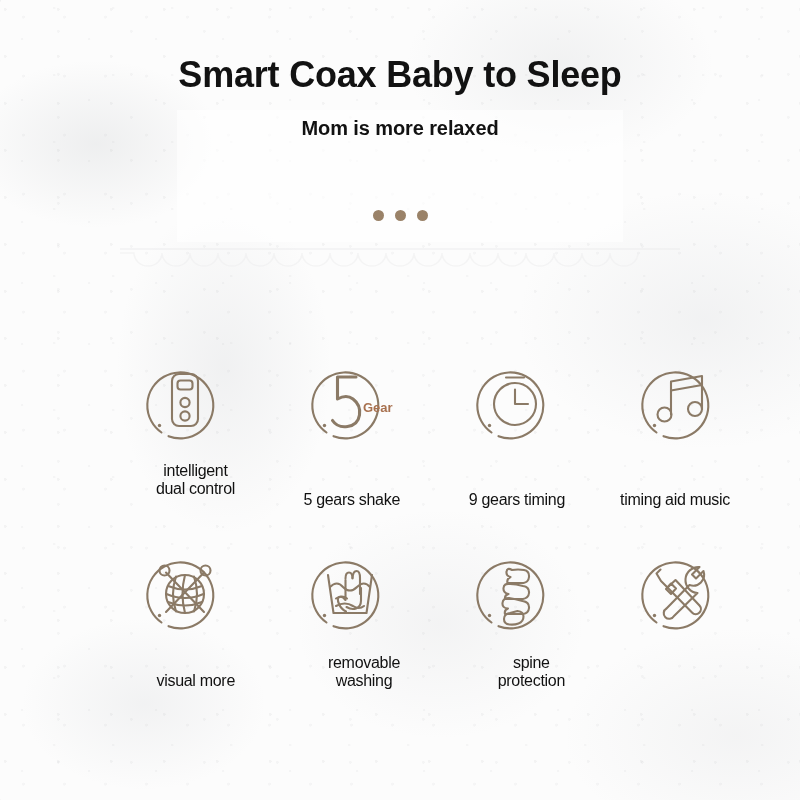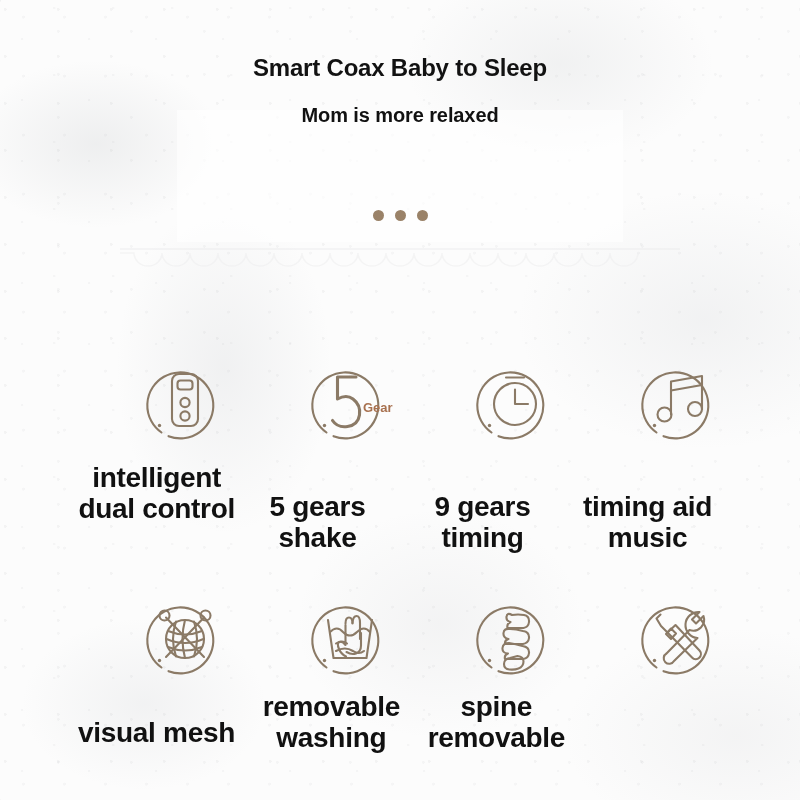--- a/index.html
+++ b/index.html
@@ -55,21 +55,21 @@
   .headings {
     position: absolute;
     top: 0; left: 0;
     width: 800px;
     text-align: center;
     z-index: 3;
   }
   #headline {
     margin: 0;
     padding-top: 54px;
-    font-size: 24px;
+    font-size: 36px;
     font-weight: bold;
     letter-spacing: -0.2px;
     color: #121212;
     line-height: 1.15;
     font-family: "Liberation Sans Narrow", "Liberation Sans", sans-serif;
   }
   #subheadline {
     margin: 0;
     padding-top: 21px;
     font-size: 20px;
@@ -144,35 +144,35 @@
   .feature .icon-wrap {
     width: 100px;
     height: 100px;
     display: block;
   }
   .feature .icon-wrap svg { display: block; }
 
   .feature .caption {
     margin-top: 7px;
     text-align: center;
-    font-size: 28px;
-    font-weight: bold;
+    font-size: 16px;
+    font-weight: normal;
     color: #111111;
     line-height: 1.12;
     letter-spacing: -0.3px;
     white-space: pre-line;
     font-family: "Liberation Sans Narrow", "Liberation Sans", sans-serif;
   }
 
   
   .feature-row.row-1 .caption { margin-top: 10px; }
   .feature-row.row-1 .feature.two-line .caption { margin-top: 10px; }
   .feature-row.row-1 .feature.one-line .caption { margin-top: 39px; }
 
-  .feature-row.row-2 .feature.two-line .caption { margin-top: 4px; }
+  .feature-row.row-2 .feature.two-line .caption { margin-top: 12px; }
   .feature-row.row-2 .feature.one-line .caption { margin-top: 30px; }
 
   .gear-text {
     font-size: 13px;
     font-weight: bold;
     fill: #a8714f;
     font-family: "Liberation Sans", sans-serif;
   }
 </style>
 </head>
@@ -297,21 +297,21 @@
               <circle cx="50" cy="52" r="19"></circle>
               <path d="M33 44 q17 7 34 0"></path>
               <path d="M31.5 52 q18.5 8 37 0"></path>
               <path d="M33 60 q17 7 34 0"></path>
               <path d="M41 34.5 q-6 17.5 0 35"></path>
               <path d="M50 33 q-5 19 0 38"></path>
               <path d="M59 34.5 q6 17.5 0 35"></path>
             </g>
           </svg>
         </span>
-        <span class="caption">visual mesh</span>
+        <span class="caption">visual more</span>
       </div>
 
       <div class="feature two-line">
         <span class="icon-wrap">
           <svg width="100" height="100" viewBox="0 0 100 100" xmlns="http://www.w3.org/2000/svg">
             <g fill="none" stroke="#8b7a66" stroke-width="2.1" stroke-linecap="round" stroke-linejoin="round">
               <path d="M26.5 80.5 A33 33 0 1 1 33.5 84.2"></path>
               <circle cx="24.5" cy="73.5" r="1.7" fill="#8b7a66" stroke="none"></circle>
 
               <path d="M28 33 L33.5 71 H66.5 L72 33"></path>
@@ -343,21 +343,21 @@
 
               <path d="M45 42 q-6-1 -6.5 4 q-0.5 5 5 6 q-4 1 -3.5 5 h18 q5.5-1 6-6 q0.5-6 -6-7 q-7-2 -13-2 z"></path>
 
               <path d="M44 56 q-6 0 -6.5 5 q-0.5 5 5.5 5.5 q-4 1.5 -3 5.5 h18 q5.5-0.5 6-6 q0.5-6 -6.5-7 q-7-2 -13.5-3 z"></path>
 
               <path d="M45 71 q-6 1 -6 6 q0 5 5.5 5.5 q5 0.5 9-1 q5-2 5-7 q0-5 -6-5.5 z"></path>
             </g>
           </svg>
         </span>
         <span class="caption">spine
-removable</span>
+protection</span>
       </div>
 
       <div class="feature two-line">
         <span class="icon-wrap">
           <svg width="100" height="100" viewBox="0 0 100 100" xmlns="http://www.w3.org/2000/svg">
             <g fill="none" stroke="#8b7a66" stroke-width="2.1" stroke-linecap="round" stroke-linejoin="round">
               <path d="M26.5 80.5 A33 33 0 1 1 33.5 84.2"></path>
               <circle cx="24.5" cy="73.5" r="1.7" fill="#8b7a66" stroke="none"></circle>
 
               <path d="M69.5 25 L62 32.5 L66 36.5 L73.5 29

